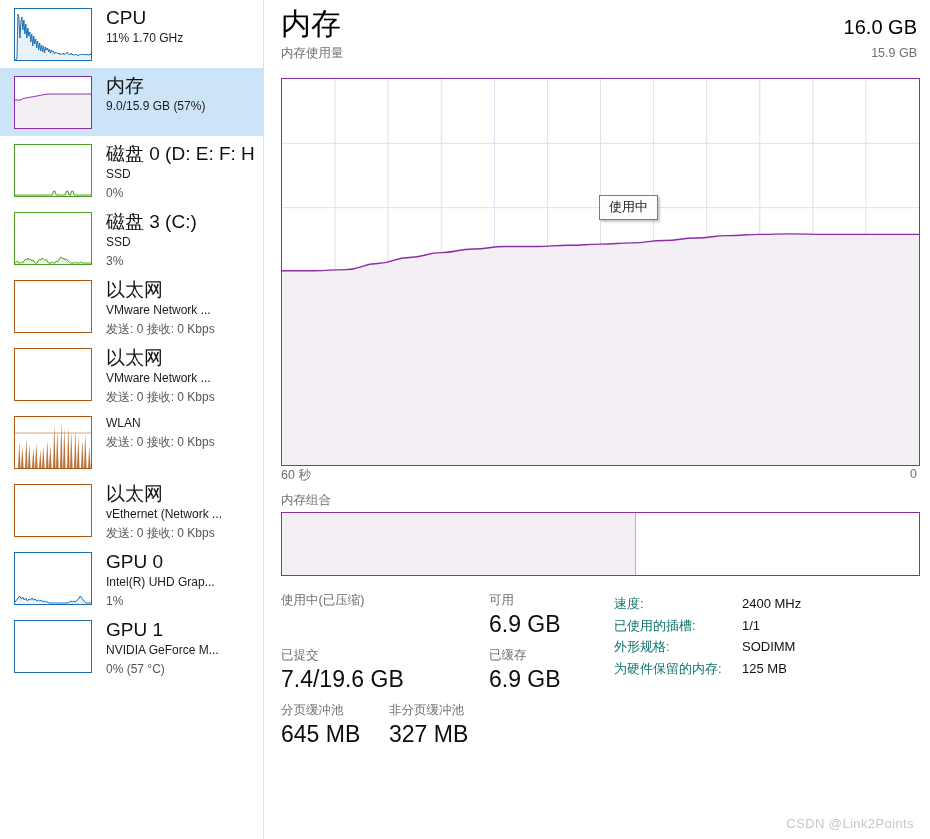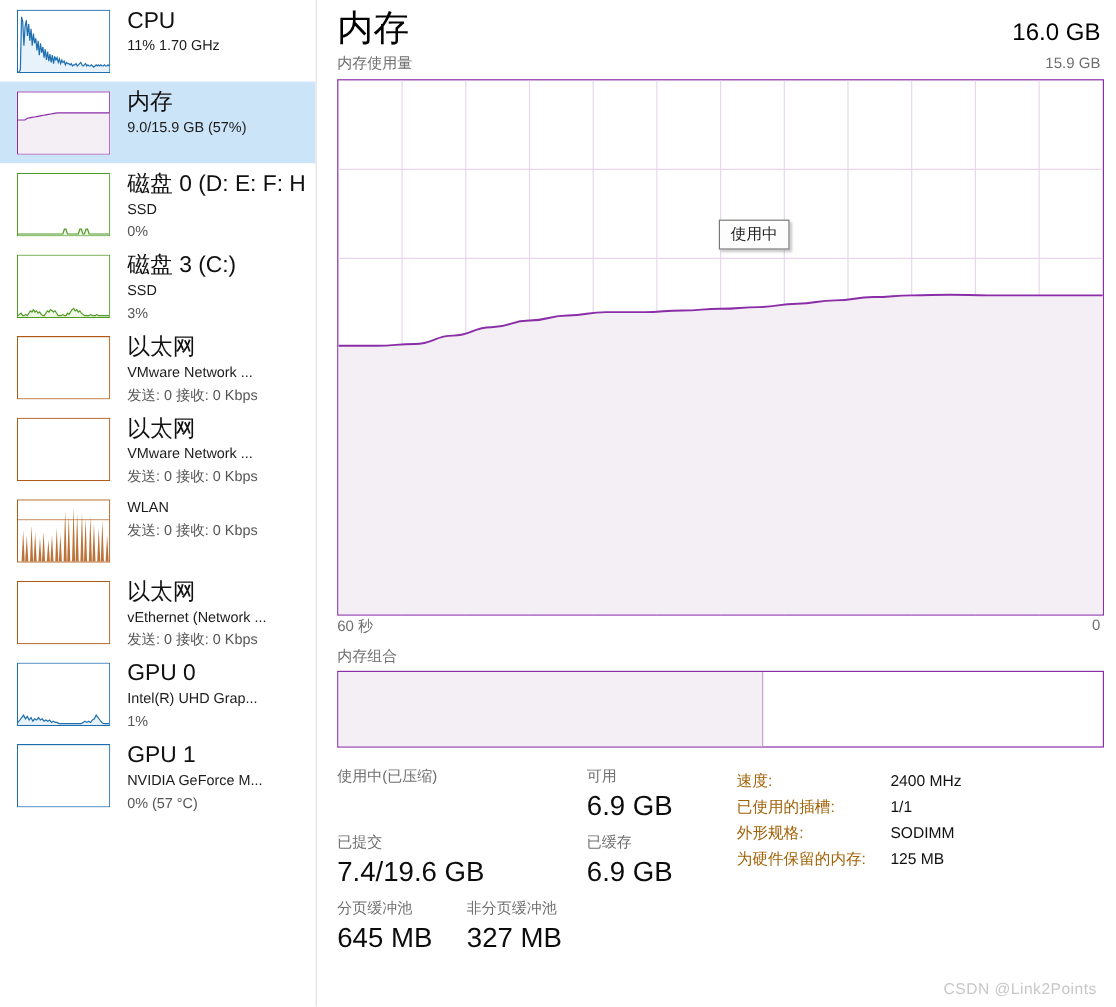--- a/index.html
+++ b/index.html
@@ -80,22 +80,22 @@
     align-items: baseline;
     justify-content: space-between;
     margin-top: 1px;
   }
   .sub-left, .sub-right { font-size: 12.5px; color: #6f6f6f; }
   .sub-right { padding-right: 3px; }
 
   
   .chart-wrap {
     position: relative;
-    margin-top: 4px;
-    height: 447px;
+    margin-top: 16px;
+    height: 388px;
     border: 1px solid #8a2ea8;
     background: #fff;
   }
   .chart-wrap svg { display: block; width: 100%; height: 100%; }
   .tooltip {
     position: absolute;
     left: 317px; top: 116px;
     background: #fdfdfd;
     border: 1px solid #7a7a7a;
     box-shadow: 2px 2px 2px rgba(0,0,0,0.22);
@@ -141,21 +141,21 @@
 
   .stat-row { display: flex; margin-bottom: 8px; }
   .stat-block { }
   .stat-block.b1 { width: 208px; flex: 0 0 208px; }
   .stat-block.b2 { width: 122px; flex: 0 0 122px; }
   .stat-block.c1 { width: 108px; flex: 0 0 108px; }
   .stat-label { font-size: 12.5px; color: #6f6f6f; line-height: 17px; white-space: nowrap; }
   .stat-value { font-size: 23px; color: #0c0c0c; line-height: 30px; white-space: nowrap; font-weight: 400; }
 
   .info-line { display: flex; font-size: 13px; line-height: 21.5px; white-space: nowrap; }
-  .info-key { width: 128px; flex: 0 0 128px; color: #a16207; }
+  .info-key { width: 128px; flex: 0 0 128px; color: #0f766e; }
   .info-val { color: #111; }
 
   .watermark {
     position: absolute;
     right: 16px; bottom: 8px;
     font-size: 13px;
     color: #c7c7c7;
     letter-spacing: 0.4px;
   }
 </style>

